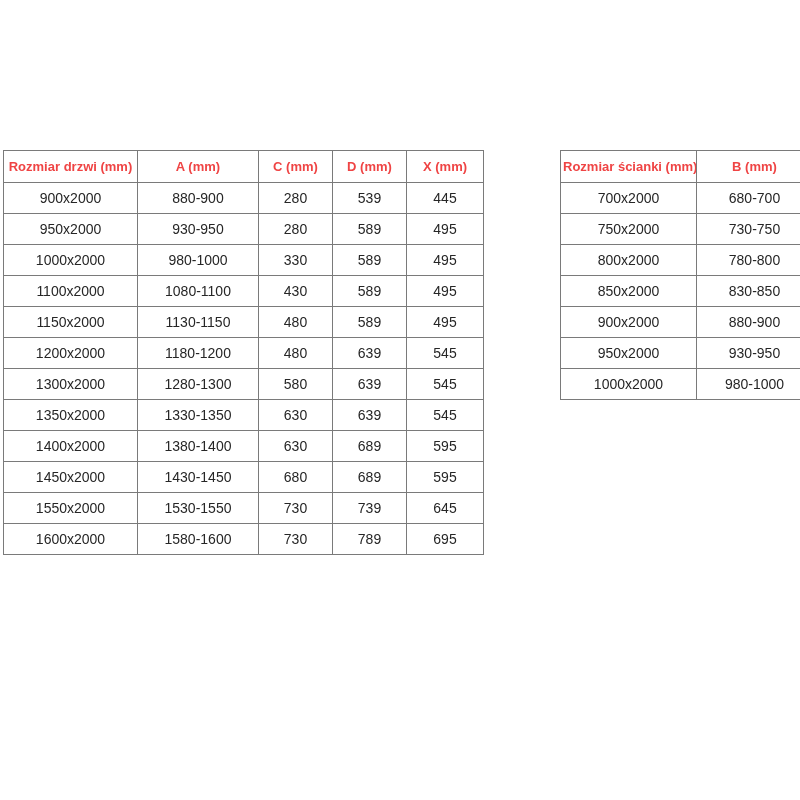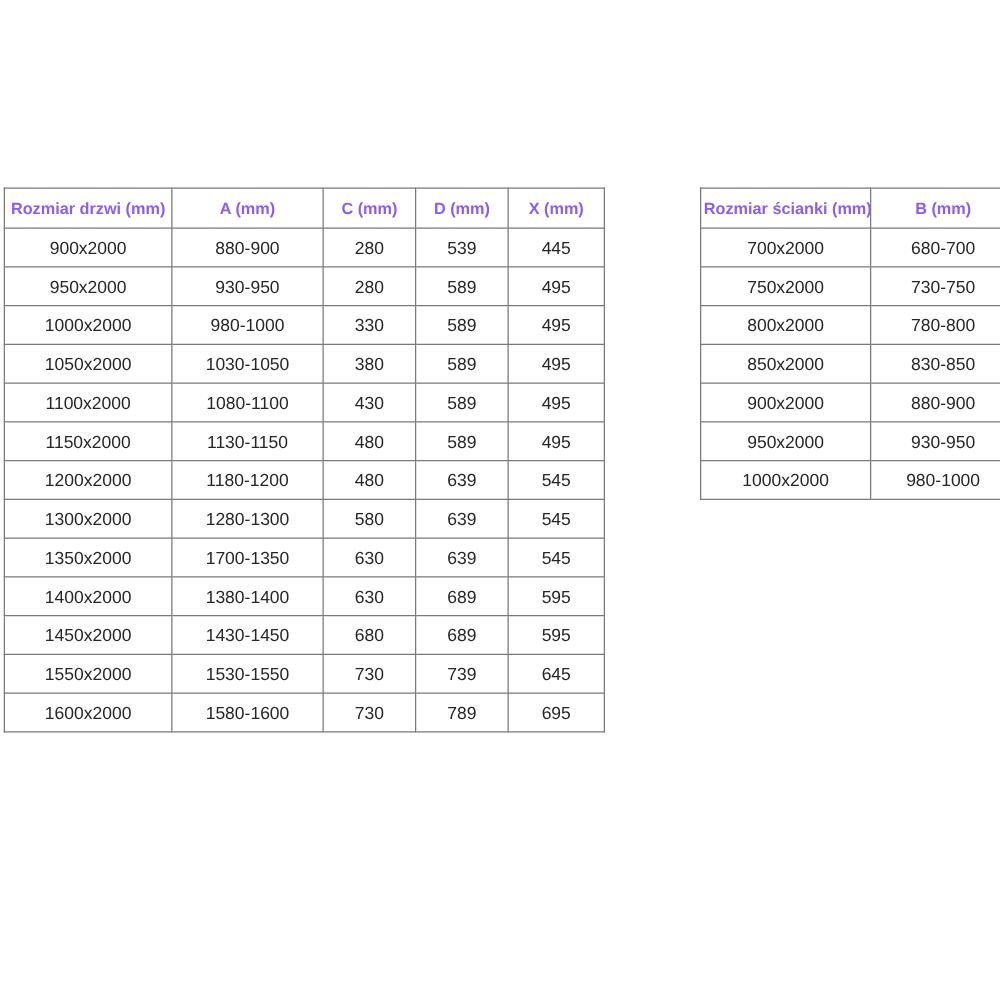--- a/index.html
+++ b/index.html
@@ -26,21 +26,21 @@
     text-align: center;
     vertical-align: middle;
     padding: 0 2px;
     overflow: hidden;
     white-space: nowrap;
   }
   .size-table th {
     font-size: 13px;
     font-weight: bold;
     height: 31px;
-    color: #8b5cf6;
+    color: #ef4444;
   }
   .size-table td {
     font-size: 14px;
     font-weight: normal;
     height: 30px;
     color: #262626;
   }
   #door-table {
     left: 3px;
     top: 150px;
@@ -88,27 +88,20 @@
         <td>495</td>
       </tr>
       <tr>
         <td>1000x2000</td>
         <td>980-1000</td>
         <td>330</td>
         <td>589</td>
         <td>495</td>
       </tr>
       <tr>
-        <td>1050x2000</td>
-        <td>1030-1050</td>
-        <td>380</td>
-        <td>589</td>
-        <td>495</td>
-      </tr>
-      <tr>
         <td>1100x2000</td>
         <td>1080-1100</td>
         <td>430</td>
         <td>589</td>
         <td>495</td>
       </tr>
       <tr>
         <td>1150x2000</td>
         <td>1130-1150</td>
         <td>480</td>
@@ -124,21 +117,21 @@
       </tr>
       <tr>
         <td>1300x2000</td>
         <td>1280-1300</td>
         <td>580</td>
         <td>639</td>
         <td>545</td>
       </tr>
       <tr>
         <td>1350x2000</td>
-        <td>1700-1350</td>
+        <td>1330-1350</td>
         <td>630</td>
         <td>639</td>
         <td>545</td>
       </tr>
       <tr>
         <td>1400x2000</td>
         <td>1380-1400</td>
         <td>630</td>
         <td>689</td>
         <td>595</td>

